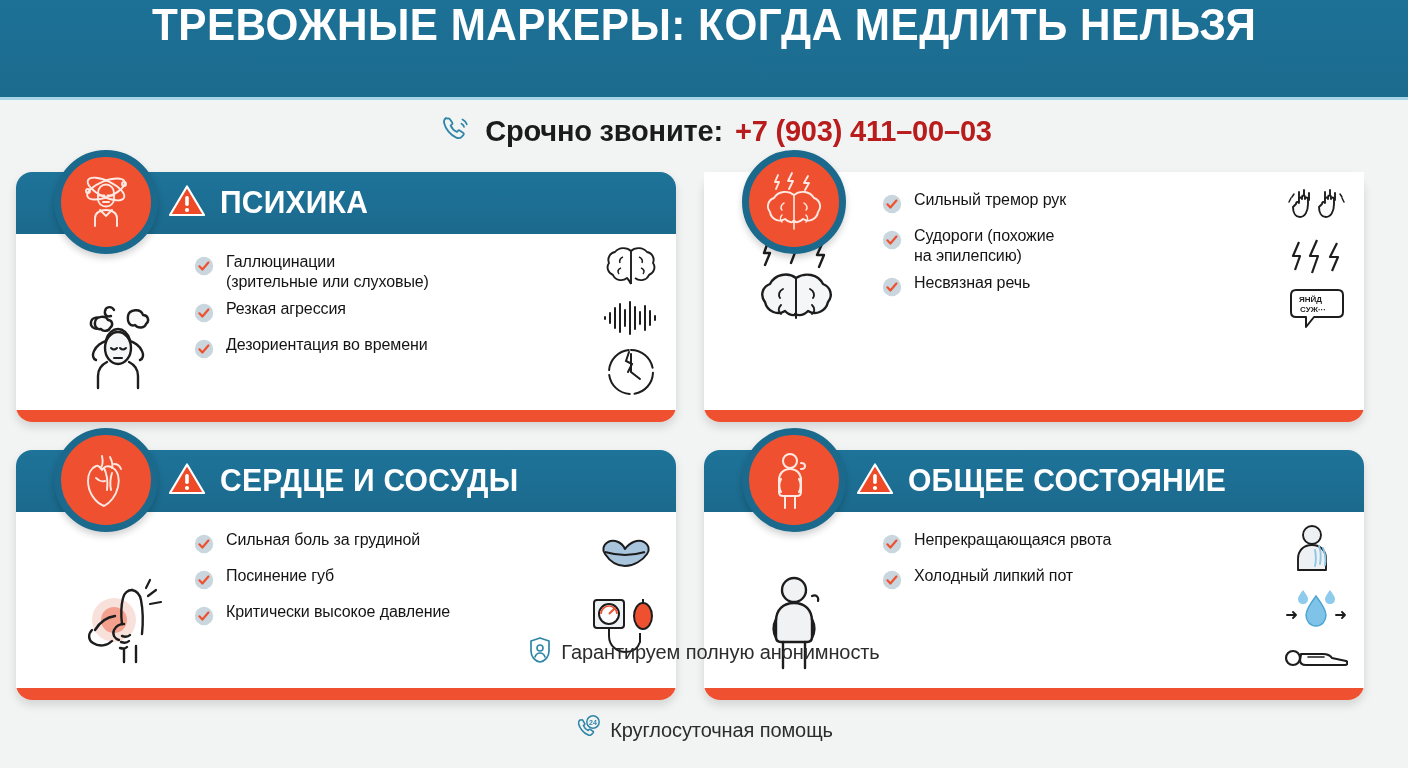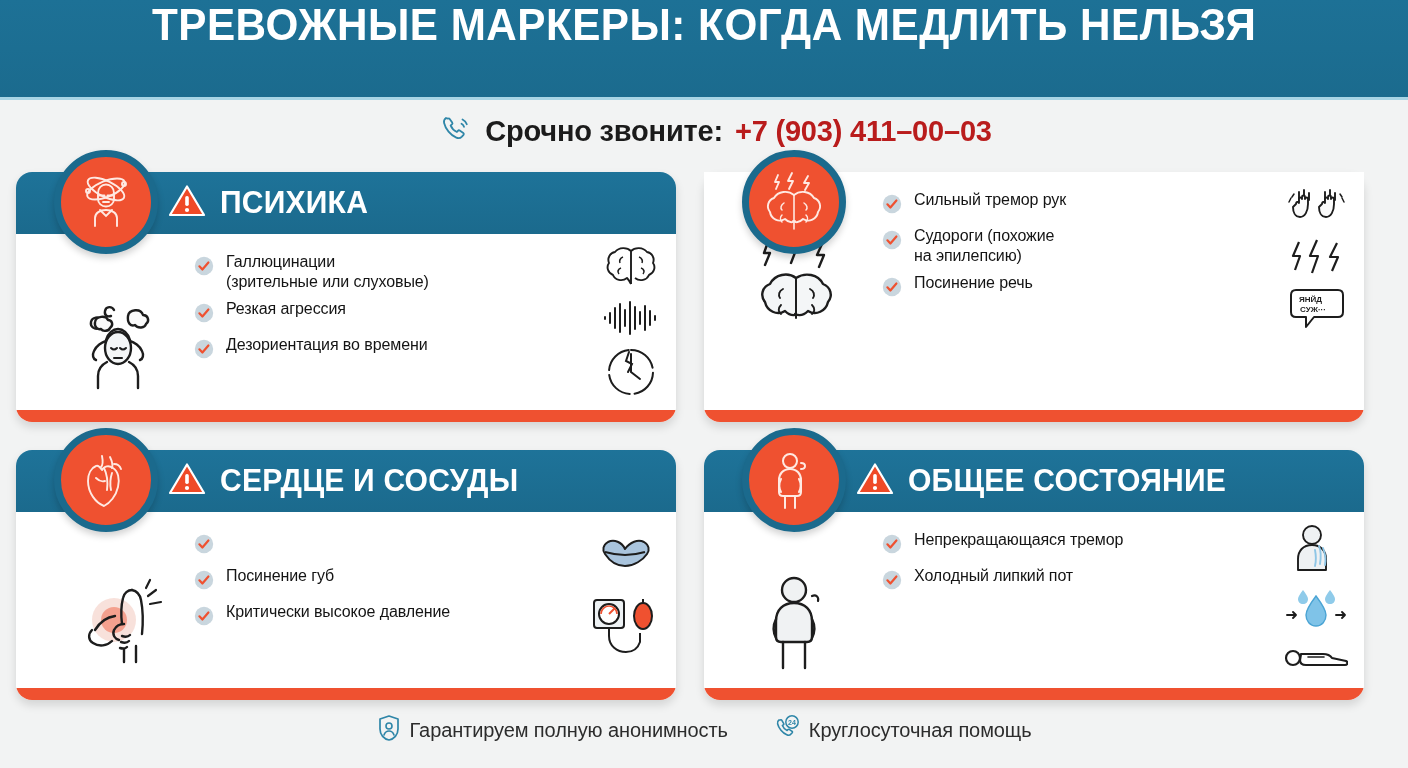--- a/index.html
+++ b/index.html
@@ -182,20 +182,21 @@
   
   .footer {
     position: absolute;
     bottom: 22px;
     left: 0;
     width: 100%;
     display: flex;
     align-items: center;
     justify-content: center;
     gap: 46px;
+    flex-direction: column;
   }
   .footer-item {
     display: flex;
     align-items: center;
     gap: 9px;
   }
   .footer-text {
     font-size: 20px;
     color: #2c2c2c;
     letter-spacing: -0.1px;
@@ -381,21 +382,21 @@
           <span class="item-text">Судороги (похожие
 на эпилепсию)</span>
         </div>
         <div class="list-item">
           <span class="check-bullet">
             <svg width="20" height="20" viewBox="0 0 20 20">
                 <circle cx="10" cy="10" r="9.2" fill="#c9d6de"></circle>
                 <path d="M5.4 10.3l3 3.2 6-7" fill="none" stroke="#ef5130" stroke-width="2.2" stroke-linecap="round" stroke-linejoin="round"></path>
               </svg>
           </span>
-          <span class="item-text">Посинение речь</span>
+          <span class="item-text">Несвязная речь</span>
         </div>
       </div>
 
       <div class="illus-right">
         <span>
           <svg width="62" height="44" viewBox="0 0 62 44">
             <g fill="none" stroke="#1d1d1d" stroke-width="1.9" stroke-linejoin="round" stroke-linecap="round">
               <path d="M13 16V8M18 15V6M23 16V9"></path>
               <path d="M10 20c0-2 2-3 3-1v-4c0-2 3-2 3 0v-2c0-2 3-2 3 0v2c0-2 3-2 3 0v5c0 7-3 13-8 13s-7-5-7-10z" fill="#fbfbfb"></path>
               <path d="M39 16V8M44 15V6M49 16V9"></path>
@@ -472,20 +473,21 @@
       </span>
 
       <div class="list">
         <div class="list-item">
           <span class="check-bullet">
             <svg width="20" height="20" viewBox="0 0 20 20">
                 <circle cx="10" cy="10" r="9.2" fill="#c9d6de"></circle>
                 <path d="M5.4 10.3l3 3.2 6-7" fill="none" stroke="#ef5130" stroke-width="2.2" stroke-linecap="round" stroke-linejoin="round"></path>
               </svg>
           </span>
+          <span class="item-text">Сильная боль за грудиной</span>
         </div>
         <div class="list-item">
           <span class="check-bullet">
             <svg width="20" height="20" viewBox="0 0 20 20">
                 <circle cx="10" cy="10" r="9.2" fill="#c9d6de"></circle>
                 <path d="M5.4 10.3l3 3.2 6-7" fill="none" stroke="#ef5130" stroke-width="2.2" stroke-linecap="round" stroke-linejoin="round"></path>
               </svg>
           </span>
           <span class="item-text">Посинение губ</span>
         </div>
@@ -566,21 +568,21 @@
       </span>
 
       <div class="list">
         <div class="list-item">
           <span class="check-bullet">
             <svg width="20" height="20" viewBox="0 0 20 20">
                 <circle cx="10" cy="10" r="9.2" fill="#c9d6de"></circle>
                 <path d="M5.4 10.3l3 3.2 6-7" fill="none" stroke="#ef5130" stroke-width="2.2" stroke-linecap="round" stroke-linejoin="round"></path>
               </svg>
           </span>
-          <span class="item-text">Непрекращающаяся тремор</span>
+          <span class="item-text">Непрекращающаяся рвота</span>
         </div>
         <div class="list-item">
           <span class="check-bullet">
             <svg width="20" height="20" viewBox="0 0 20 20">
                 <circle cx="10" cy="10" r="9.2" fill="#c9d6de"></circle>
                 <path d="M5.4 10.3l3 3.2 6-7" fill="none" stroke="#ef5130" stroke-width="2.2" stroke-linecap="round" stroke-linejoin="round"></path>
               </svg>
           </span>
           <span class="item-text">Холодный липкий пот</span>
         </div>

